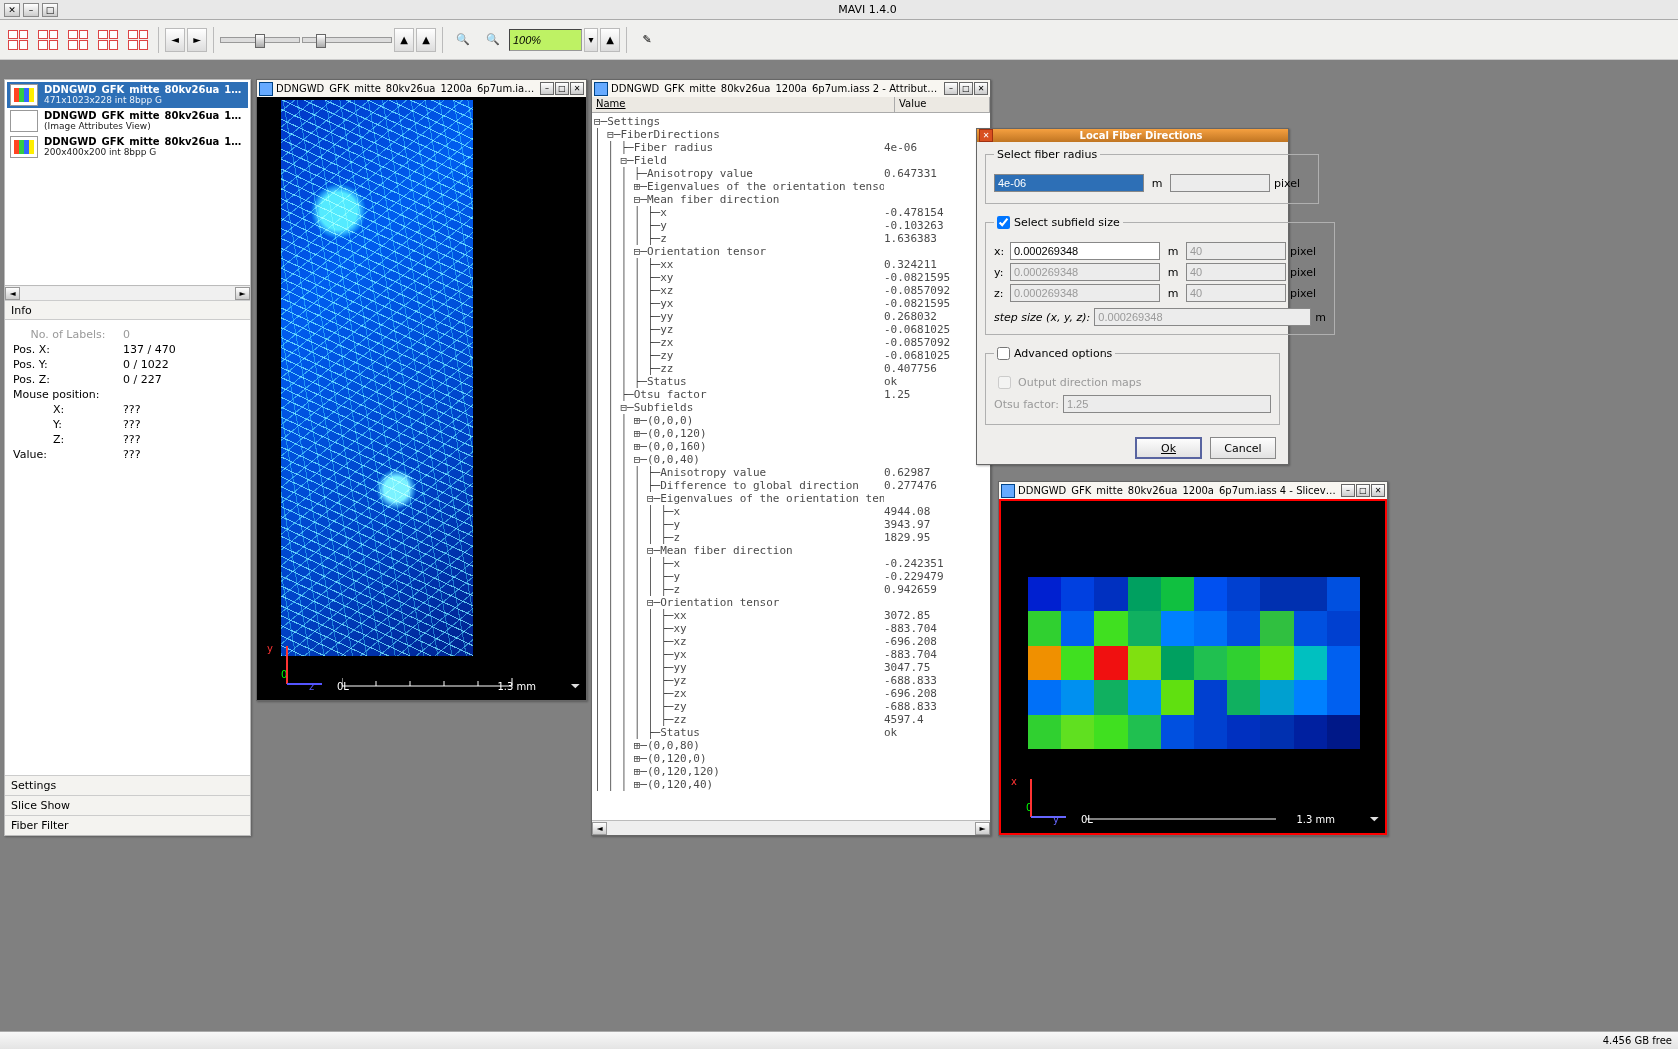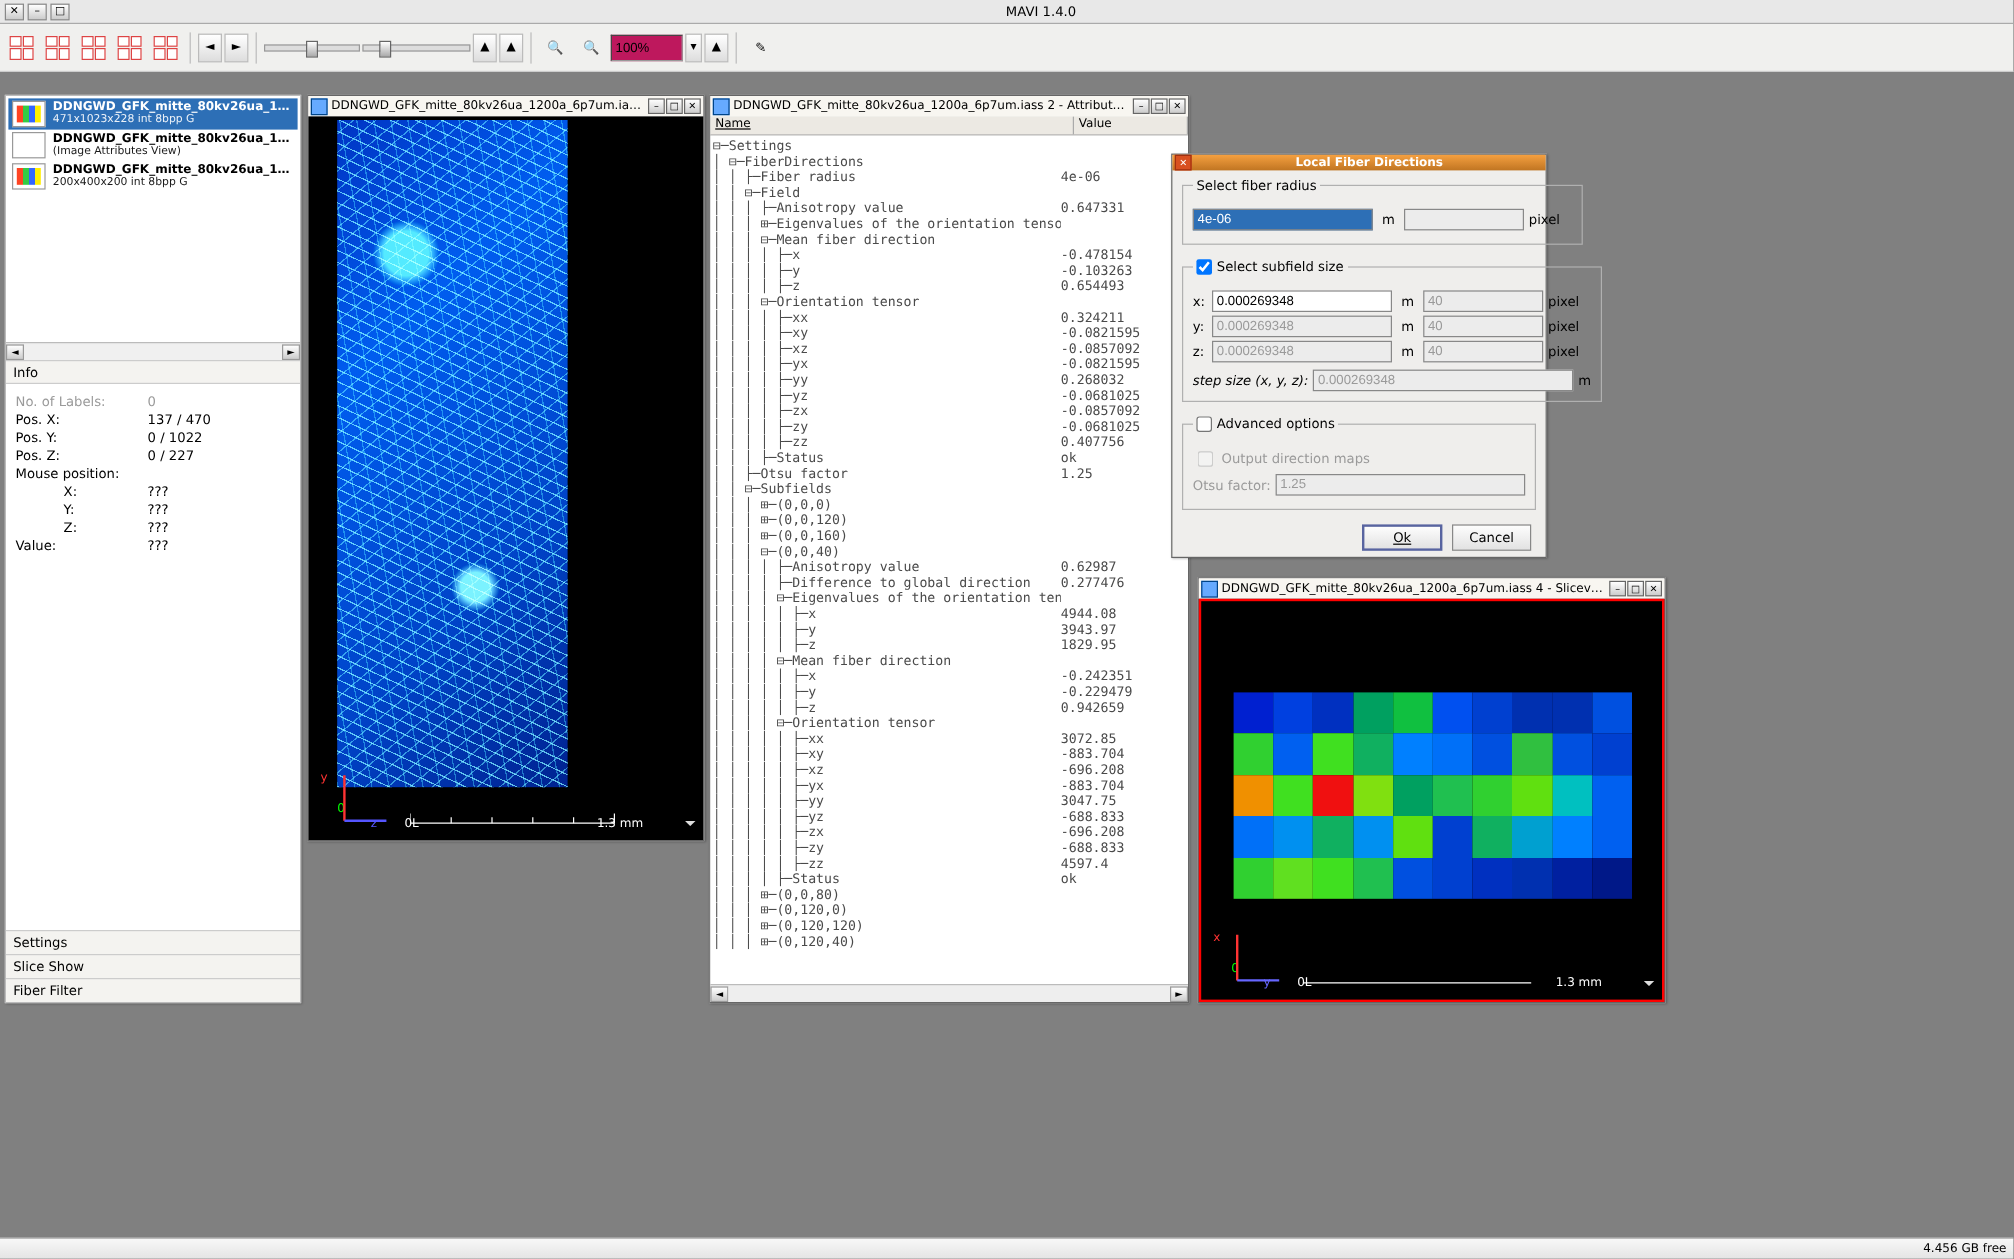--- a/index.html
+++ b/index.html
@@ -60,22 +60,22 @@
   }
   .tb-slider .thumb { position:absolute; left:50%; top:-4px; width:10px;height:14px;
     background:linear-gradient(#fff,#aaa); border:1px solid #666; transform:translateX(-50%);}
   .arrowbtn {
     width:20px;height:24px; border:1px solid #bbb;
     background:linear-gradient(#fff,#ddd);
     display:flex;align-items:center;justify-content:center;
     font-size:10px; cursor:pointer;
   }
   .zoominput {
-    width:60px; height:22px; background:#be185d; border:1px inset #999;
-    padding:0 3px; font-size:11px;
+    width:73px; height:22px; background:#bef264; border:1px inset #999;
+    padding:0 3px; font-size:11px;font-style:italic;
   }
 
   
   .subwin {
     position:absolute; background:#ececec;
     border:1px solid #666;
     box-shadow:1px 1px 2px rgba(0,0,0,0.3);
     display:flex; flex-direction:column;
   }
   .subwin-title {
@@ -109,21 +109,21 @@
   .filesub { font-size:9px; opacity:.9; }
   .hscroll { height:15px; background:#eee; border-top:1px solid #bbb;
     display:flex; align-items:center;}
   .hscroll .arr { width:15px;height:13px; border:1px solid #999;
     background:linear-gradient(#fff,#ccc); font-size:8px;
     display:flex;align-items:center;justify-content:center; margin:0 0;}
   .hscroll .track { flex:1; height:13px; background:#f0f0f0;}
   .infohdr { height:20px; background:#f4f3f0;border-top:1px solid #ccc;
     padding:3px 6px; font-size:11px; border-bottom:1px solid #ccc;}
   .infobody { background:#fff; flex:1; padding:6px 8px; font-size:11px; color:#000;}
-  .infobody .dim { color:#9a9a9a;}
+  .infobody .dim { color:#9a9a9a;text-align:center;}
   .infobody .row { display:flex; margin:2px 0;}
   .infobody .lab { width:110px;}
   .bottomstrip { margin-top:auto;}
   .bottomstrip div {
     background:#f4f3f0; border-top:1px solid #ccc; padding:3px 6px; cursor:pointer;
   }
 
   
   #fiberwin { left:256px; top:79px; width:331px; height:622px;}
   #fiberwin .content { flex:1; background:#000; position:relative; overflow:hidden;}
@@ -425,21 +425,21 @@
           <div class="ln">
             <span class="lbl">│ │ │ │ ├─x</span>
             <span class="val">-0.478154</span>
           </div>
           <div class="ln">
             <span class="lbl">│ │ │ │ ├─y</span>
             <span class="val">-0.103263</span>
           </div>
           <div class="ln">
             <span class="lbl">│ │ │ │ ├─z</span>
-            <span class="val">0.654493</span>
+            <span class="val">1.636383</span>
           </div>
           <div class="ln">
             <span class="lbl">│ │ │ ⊟─Orientation tensor</span>
             <span class="val"></span>
           </div>
           <div class="ln">
             <span class="lbl">│ │ │ │ ├─xx</span>
             <span class="val">0.324211</span>
           </div>
           <div class="ln">

